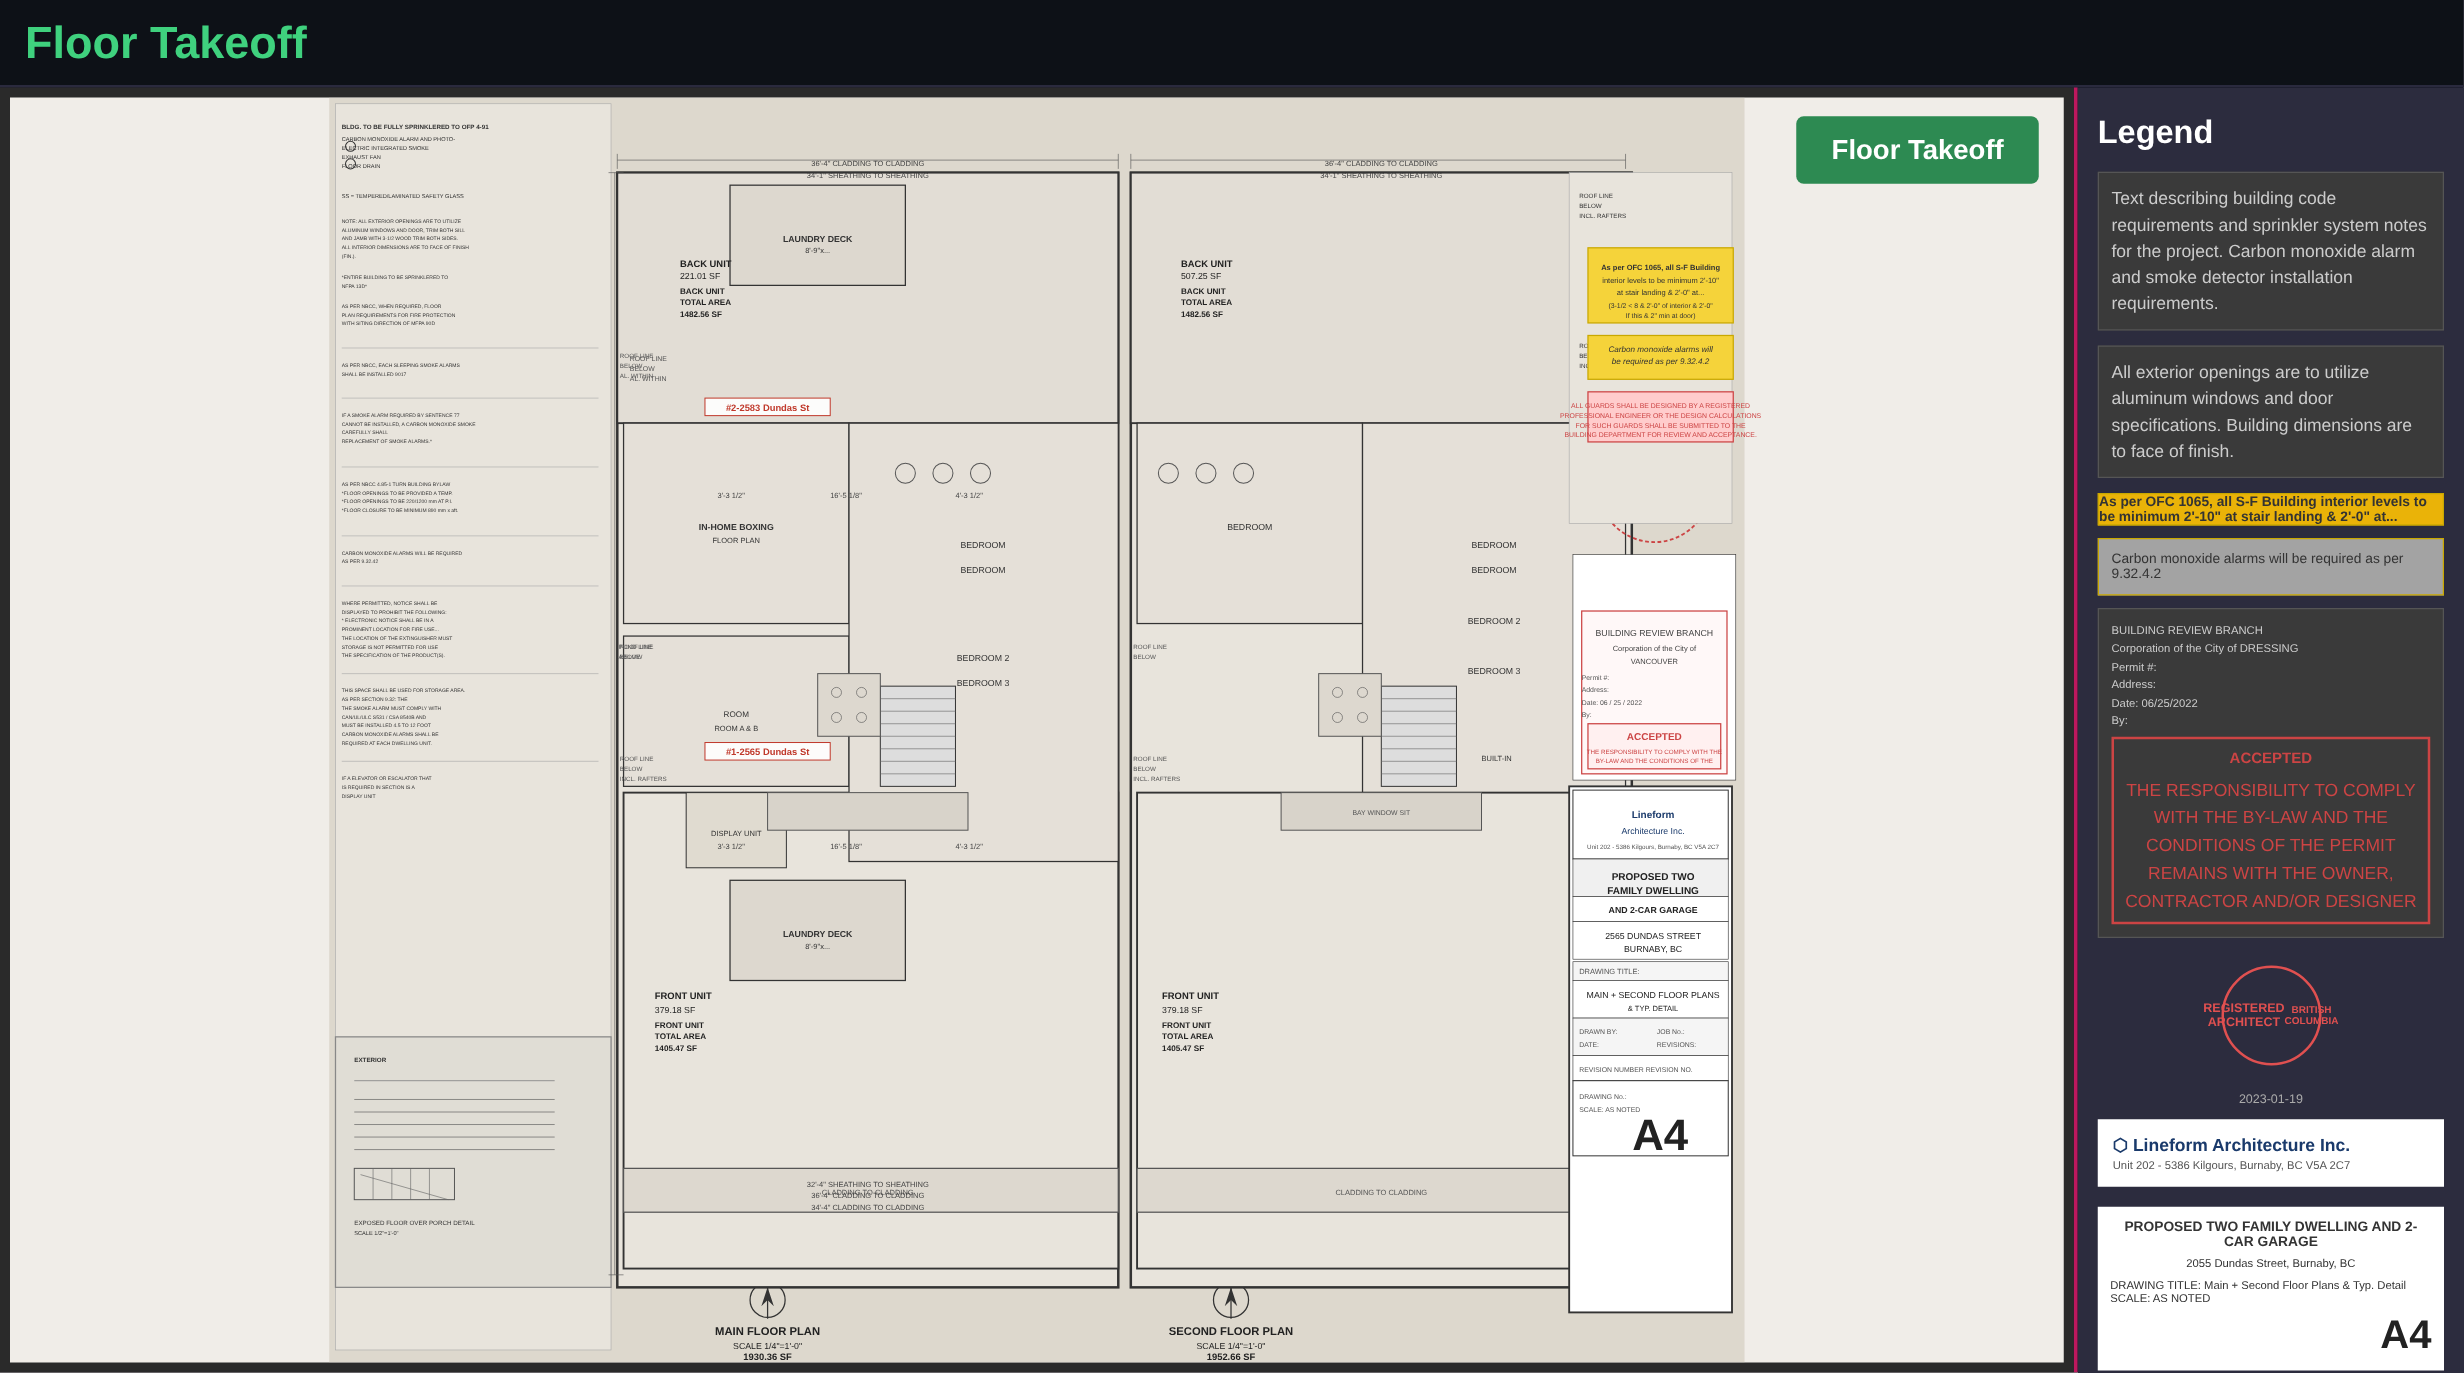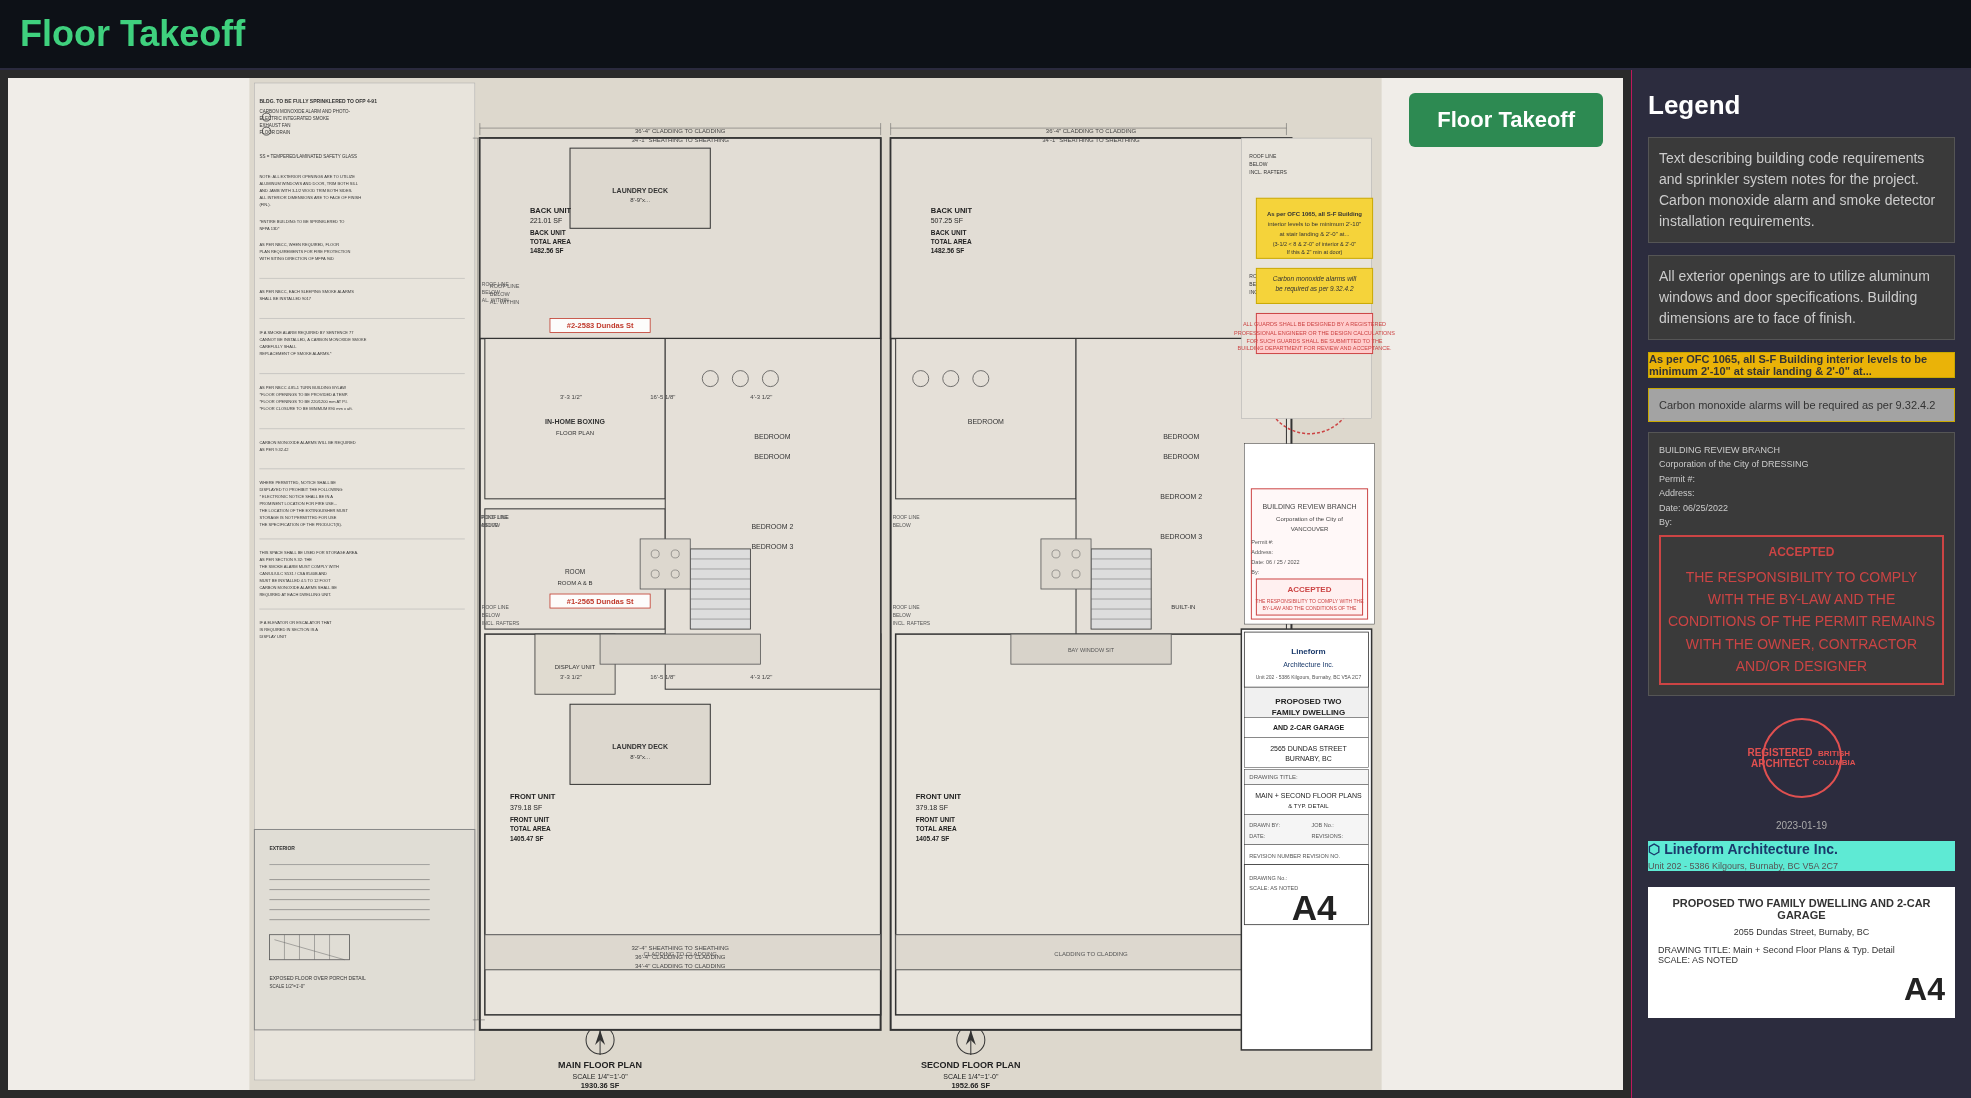--- a/index.html
+++ b/index.html
@@ -69,25 +69,25 @@
       font-weight: bold;
       padding: 14px 28px;
       border: none;
       border-radius: 6px;
       cursor: pointer;
       z-index: 10;
     }
 
     
     #legend-panel {
-      width: 340px;
+      width: 312px;
       background: #2c2c3e;
       padding: 20px 16px;
       overflow-y: auto;
-      border-left: 1px solid #be185d;
+      border-left: 3px solid #be185d;
     }
 
     #legend-title {
       font-size: 26px;
       font-weight: bold;
       color: #ffffff;
       margin-bottom: 16px;
     }
 
     .legend-note-block {
@@ -139,22 +139,22 @@
       width: 80px;
       height: 80px;
       display: flex;
       align-items: center;
       justify-content: center;
       margin: 10px auto;
       text-align: center;
     }
 
     .legend-lineform {
-      background: #5eead4;
-      padding: 0;
+      background: #ffffff;
+      padding: 12px;
       margin-top: 8px;
       font-size: 10px;
       color: #333;
     }
 
     .lineform-logo {
       font-size: 14px;
       font-weight: bold;
       color: #1a3a6b;
     }

